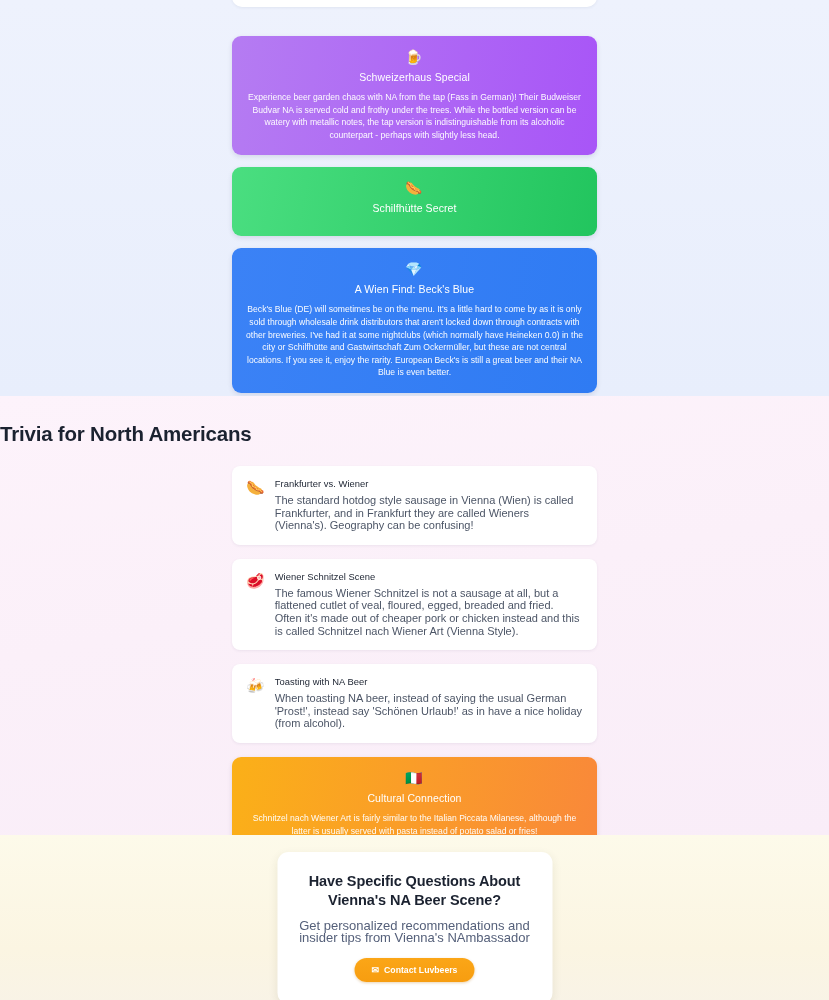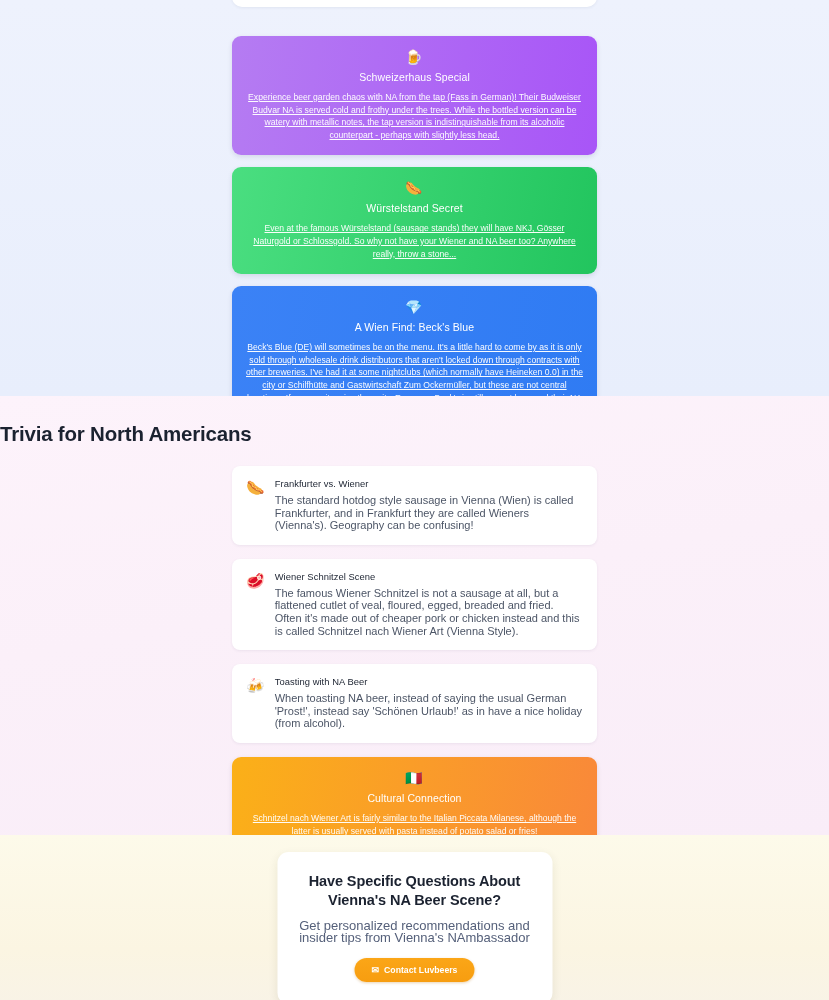--- a/index.html
+++ b/index.html
@@ -68,21 +68,20 @@
     font-size: 10.5px;
     font-weight: normal;
     line-height: 14px;
     margin-bottom: 7px;
     letter-spacing: 0.1px;
   }
   .gcard-body {
     font-size: 8.6px;
     line-height: 12.6px;
     color: rgba(255,255,255,0.97);
-    text-decoration: underline;
   }
 
   .card-gap-top { margin-top: 29px; }
 
   
   .trivia-heading {
     font-size: 20.5px;
     font-weight: bold;
     color: #1b2230;
     letter-spacing: -0.2px;
@@ -174,22 +173,21 @@
     <div class="clipped-card"></div>
 
     <div class="gcard gcard-purple card-gap-top">
       <span class="gcard-emoji">🍺</span>
       <div class="gcard-title">Schweizerhaus Special</div>
       <div class="gcard-body">Experience beer garden chaos with NA from the tap (Fass in German)! Their Budweiser Budvar NA is served cold and frothy under the trees. While the bottled version can be watery with metallic notes, the tap version is indistinguishable from its alcoholic counterpart - perhaps with slightly less head.</div>
     </div>
 
     <div class="gcard gcard-green">
       <span class="gcard-emoji">🌭</span>
-      <div class="gcard-title">Würstelstand Secret</div>
-      <div class="gcard-body">Even at the famous Würstelstand (sausage stands) they will have NKJ, Gösser Naturgold or Schlossgold. So why not have your Wiener and NA beer too? Anywhere really, throw a stone...</div>
+      <div class="gcard-title">Schilfhütte Secret</div>
     </div>
 
     <div class="gcard gcard-blue">
       <span class="gcard-emoji">💎</span>
       <div class="gcard-title">A Wien Find: Beck's Blue</div>
       <div class="gcard-body">Beck's Blue (DE) will sometimes be on the menu. It's a little hard to come by as it is only sold through wholesale drink distributors that aren't locked down through contracts with other breweries. I've had it at some nightclubs (which normally have Heineken 0.0) in the city or Schilfhütte and Gastwirtschaft Zum Ockermüller, but these are not central locations. If you see it, enjoy the rarity. European Beck's is still a great beer and their NA Blue is even better.</div>
     </div>
 
   </section>
 

